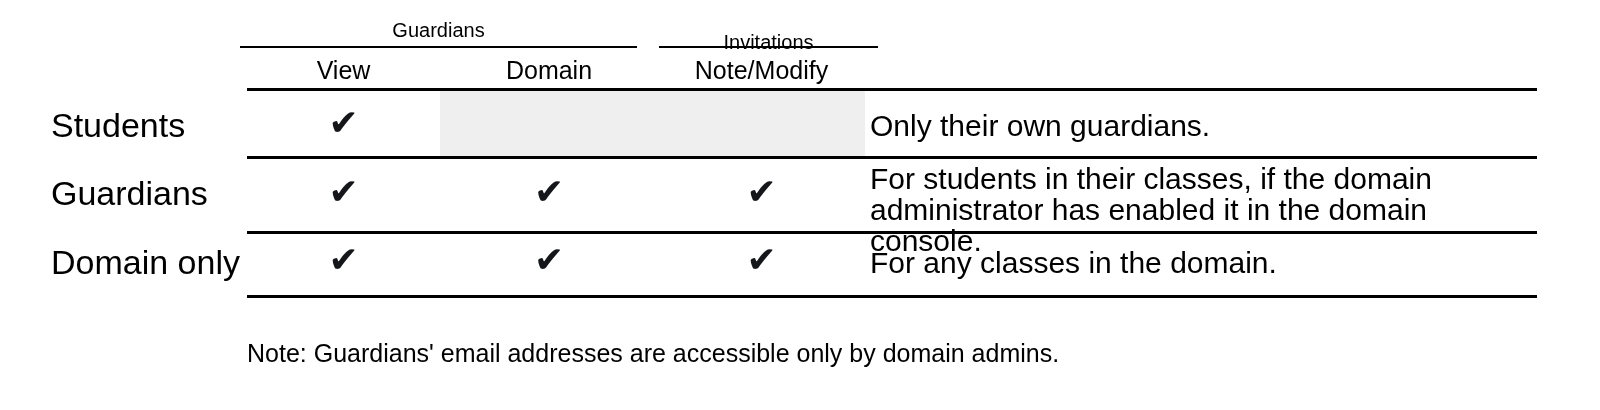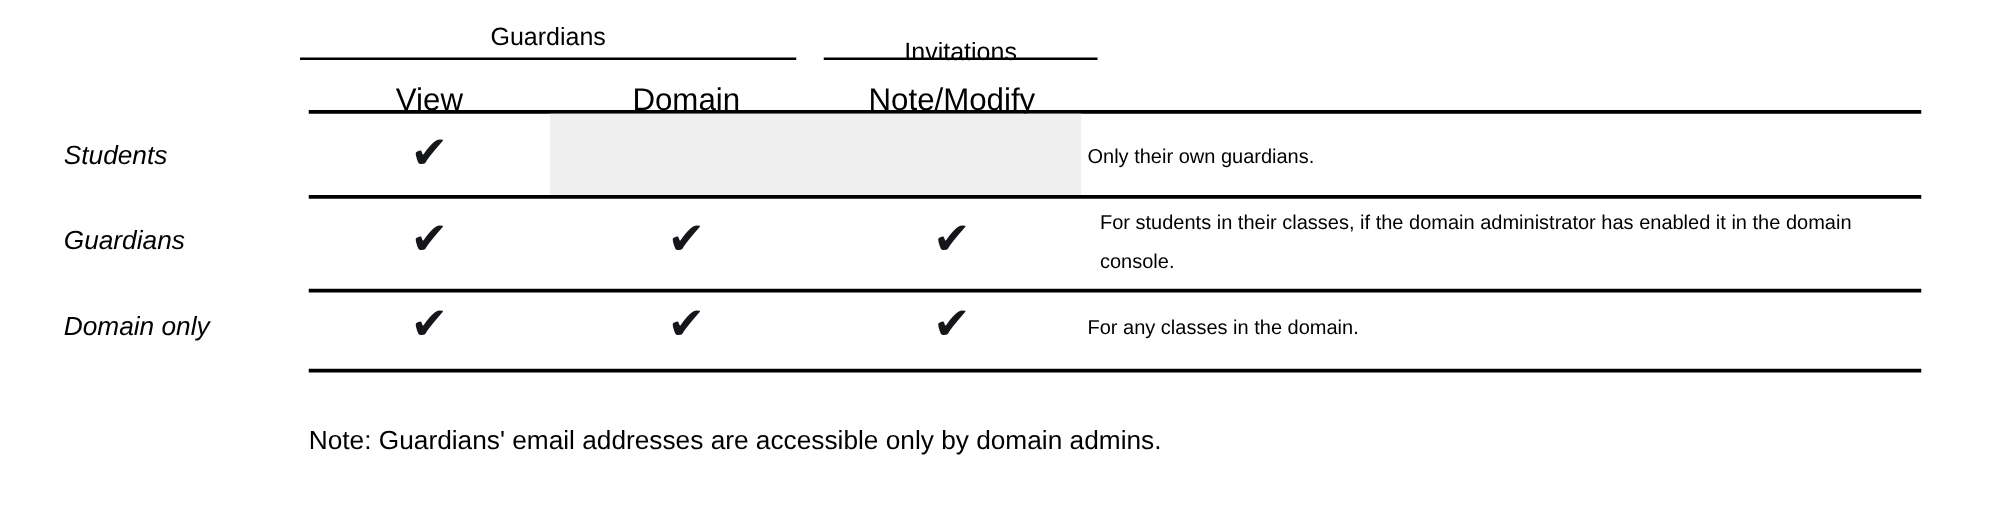--- a/index.html
+++ b/index.html
@@ -65,76 +65,74 @@
   .spanner-guardians  { left: 240px; width: 397px; top: 15px; }
   .spanner-invitations{ left: 659px; width: 219px; top: 15px; margin-top: 12px; }
 
   .colhead {
     position: absolute;
     text-align: center;
     font-size: 25px;
     line-height: 30px;
     top: 55px;
     white-space: nowrap;
-    margin-top: 10px;
   }
   .colhead-view    { left: 247px; width: 193px; }
   .colhead-modify  { left: 440px; width: 218px; }
   .colhead-invite  { left: 658px; width: 207px; }
 
   
   .rowlabel {
     position: absolute;
     left: 51px;
     width: 196px;
-    font-size: 21px;
+    font-size: 34px;
     line-height: 30px;
     text-align: left;
     white-space: nowrap;
-    font-style: italic;
   }
 
   .check {
     position: absolute;
     text-align: center;
     font-size: 36px;
     line-height: 36px;
     font-weight: bold;
     color: #15161a;
     font-family: "DejaVu Sans", sans-serif;
   }
   .check-view   { left: 247px; width: 193px; }
   .check-modify { left: 440px; width: 218px; }
   .check-invite { left: 658px; width: 207px; }
 
   .desc {
     position: absolute;
     left: 870px;
     width: 660px;
-    font-size: 16px;
+    font-size: 30px;
     line-height: 31px;
     text-align: left;
   }
 
   
   .r1-text  { top: 110px; }
   .r1-check { top: 105px; }
   .r2-text  { top: 178px; }
-  .r2-desc  { top: 163px; margin-left: 10px; }
+  .r2-desc  { top: 163px; }
   .r2-check { top: 174px; }
   .r3-text  { top: 247px; }
   .r3-desc  { top: 247px; }
   .r3-check { top: 242px; }
 
   
   .note {
     position: absolute;
     left: 247px;
     top: 338px;
-    font-size: 21px;
+    font-size: 25px;
     line-height: 30px;
     white-space: nowrap;
   }
 </style>
 </head>
 <body>
 
 <div class="page">
 
   <div class="perm-table">

